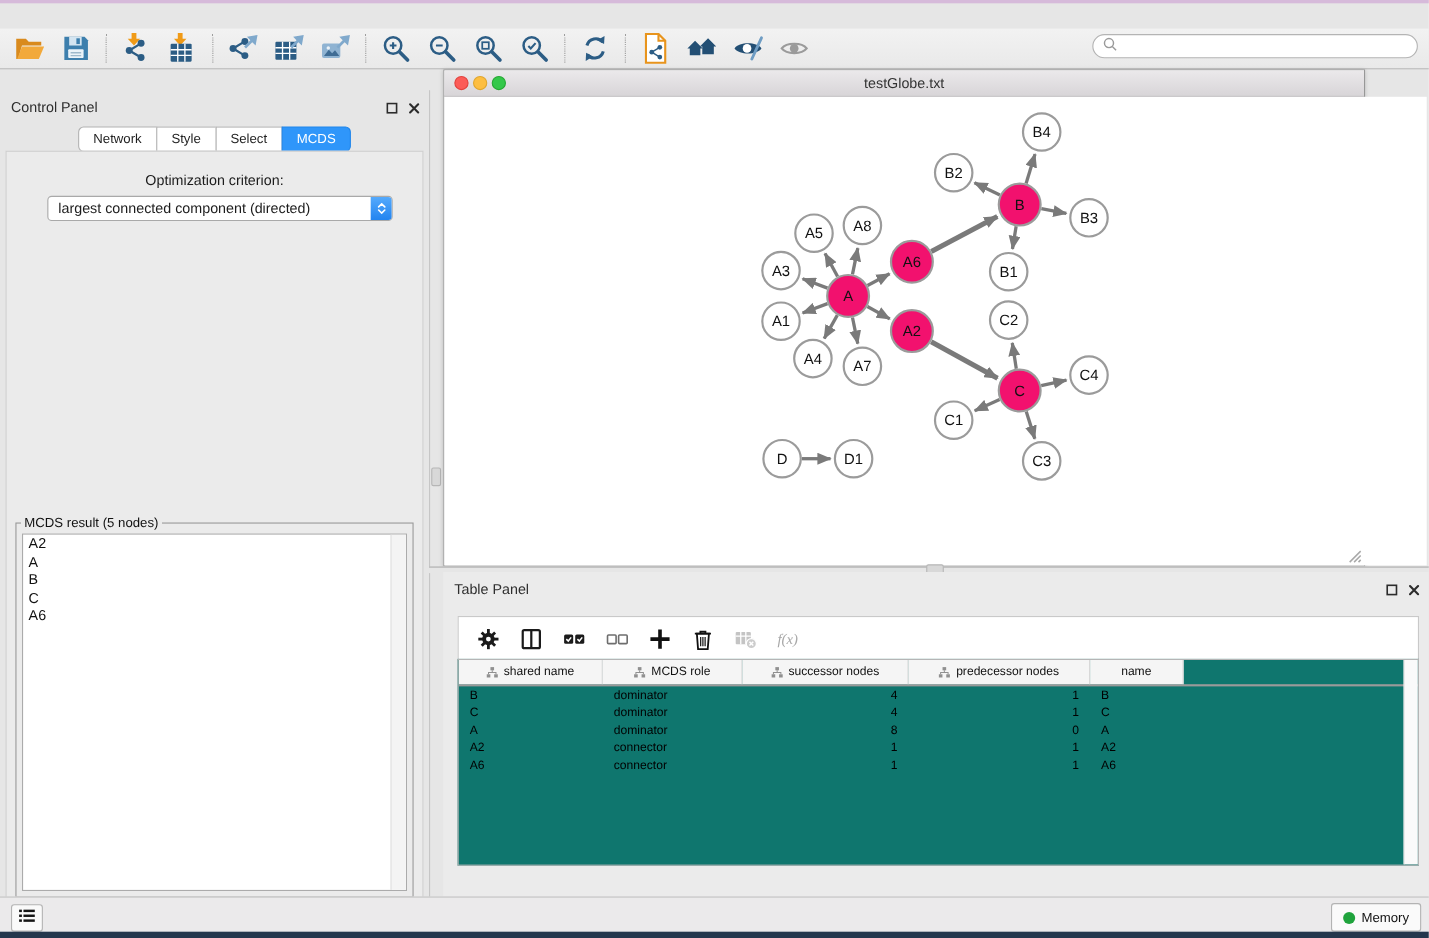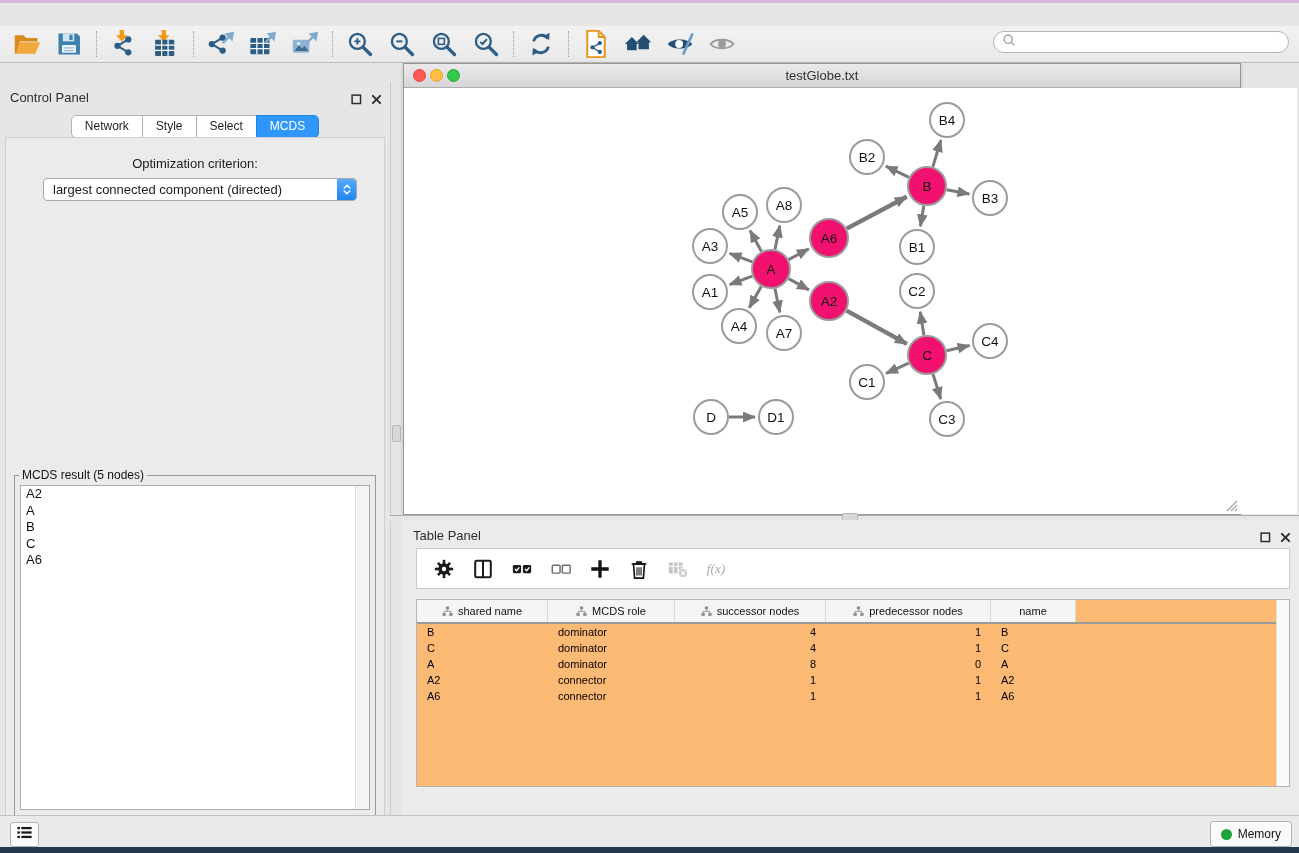--- a/index.html
+++ b/index.html
@@ -53,24 +53,24 @@
   .net-titlebar{position:absolute;left:0;top:0;width:100%;height:23px;background:linear-gradient(#ebe9eb,#d8d5d8);border-bottom:1px solid #aeacae;}
   .net-titlebar .traffic{top:5px;width:11px;height:11px;}
   .net-title{position:absolute;top:4px;left:0;width:100%;text-align:center;font-size:13px;color:#333;}
   .net-canvas{position:absolute;left:0;top:24px;width:893px;height:426px;background:#fff;}
   .resize-grip{position:absolute;right:2px;bottom:2px;width:13px;height:13px;}
   
   .h-splitter{position:absolute;left:390px;top:515px;width:909px;height:5px;background:#e6e6e6;border-top:1px solid #ababab;}
   .h-splitter .hnd{position:absolute;left:452px;top:-3px;width:14px;height:7px;background:#d8d8d8;border:1px solid #b6b6b6;border-radius:2px;}
   
   .table-panel{position:absolute;left:403px;top:520px;width:896px;height:295px;background:#ebebeb;}
-  .tp-toolbar{position:absolute;left:13px;right:9px;top:28px;height:41px;background:#fff;border:1px solid #c9c9c9;box-sizing:border-box;display:flex;align-items:center;gap:17px;padding-left:16px;}
+  .tp-toolbar{position:absolute;left:13px;right:9px;top:40px;height:41px;background:#fff;border:1px solid #c9c9c9;box-sizing:border-box;display:flex;align-items:center;gap:17px;padding-left:16px;}
   .tp-icon{width:22px;height:22px;display:flex;align-items:center;justify-content:center;}
   .tp-icon svg{width:22px;height:22px;}
-  .tp-table{position:absolute;left:13px;right:9px;top:79px;height:188px;background:#fdba74;border:1px solid #b5b5b5;box-sizing:border-box;overflow:hidden;}
+  .tp-table{position:absolute;left:13px;right:9px;top:79px;height:188px;background:#0f766e;border:1px solid #b5b5b5;box-sizing:border-box;overflow:hidden;}
   .tp-scrollbar{position:absolute;right:0;top:0;bottom:0;width:12px;background:#fafafa;border-left:1px solid #e3e3e3;}
   .thead{display:flex;height:22px;border-bottom:2px solid #9a9a9a;}
   .th{display:flex;align-items:center;justify-content:center;gap:5px;background:#f5f5f5;border-right:1px solid #d8d8d8;font-size:11px;color:#111;box-sizing:border-box;}
   .th svg{width:11px;height:11px;}
   .trow{display:flex;height:16px;align-items:center;font-size:11px;color:#000;}
   .td{box-sizing:border-box;padding:0 10px;white-space:nowrap;overflow:hidden;}
   .td.right{text-align:right;}
   .tp-tabs{position:absolute;left:0;top:266px;width:100%;display:flex;justify-content:center;}
   
   .statusbar{position:absolute;left:0;top:815px;width:100%;height:32px;background:#ebeaeb;border-top:1px solid #c2c2c2;}

